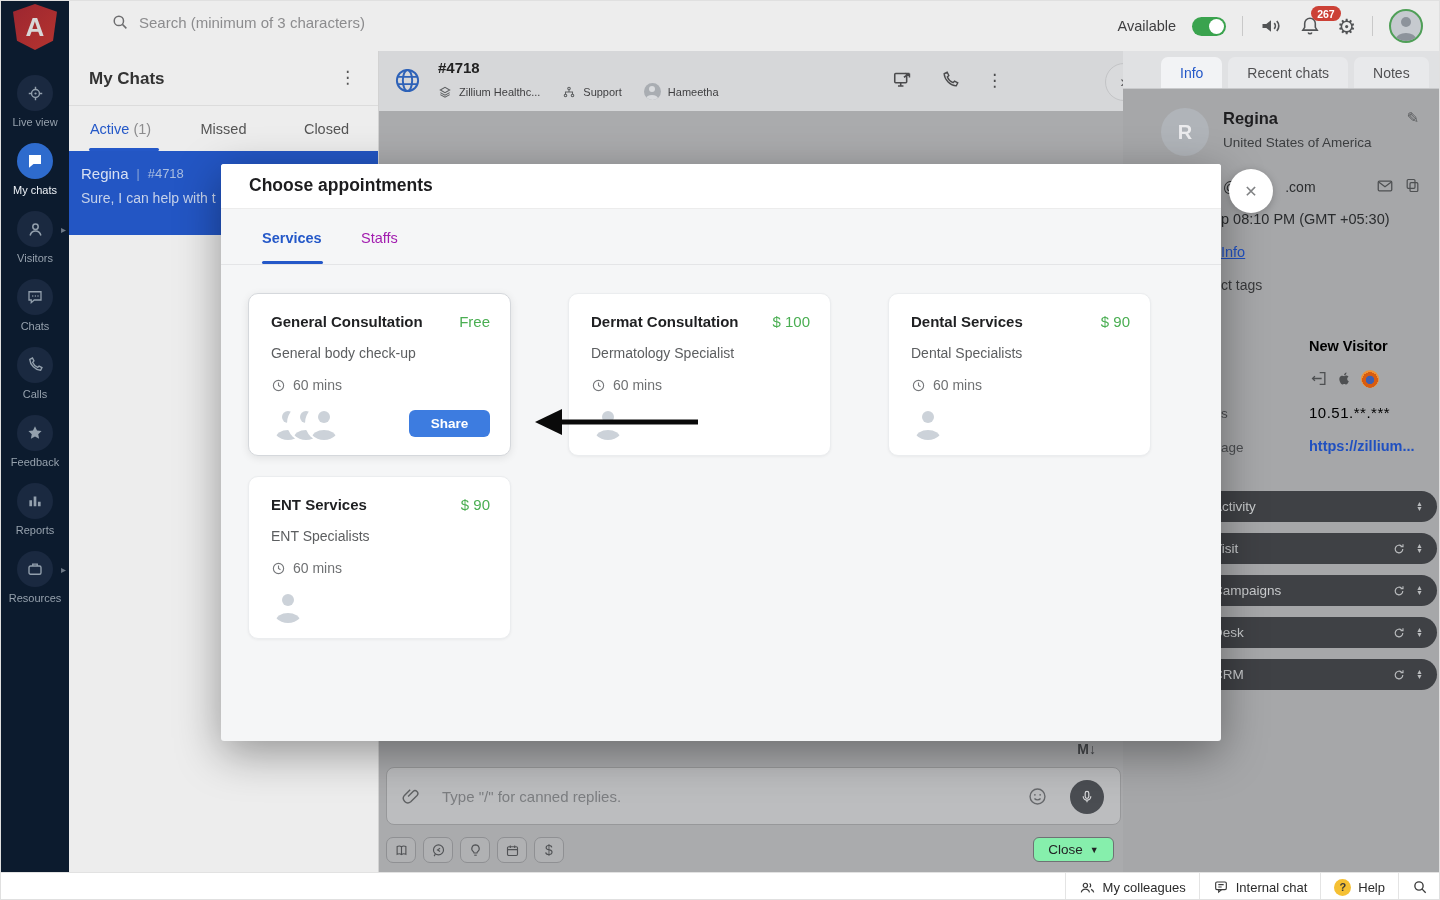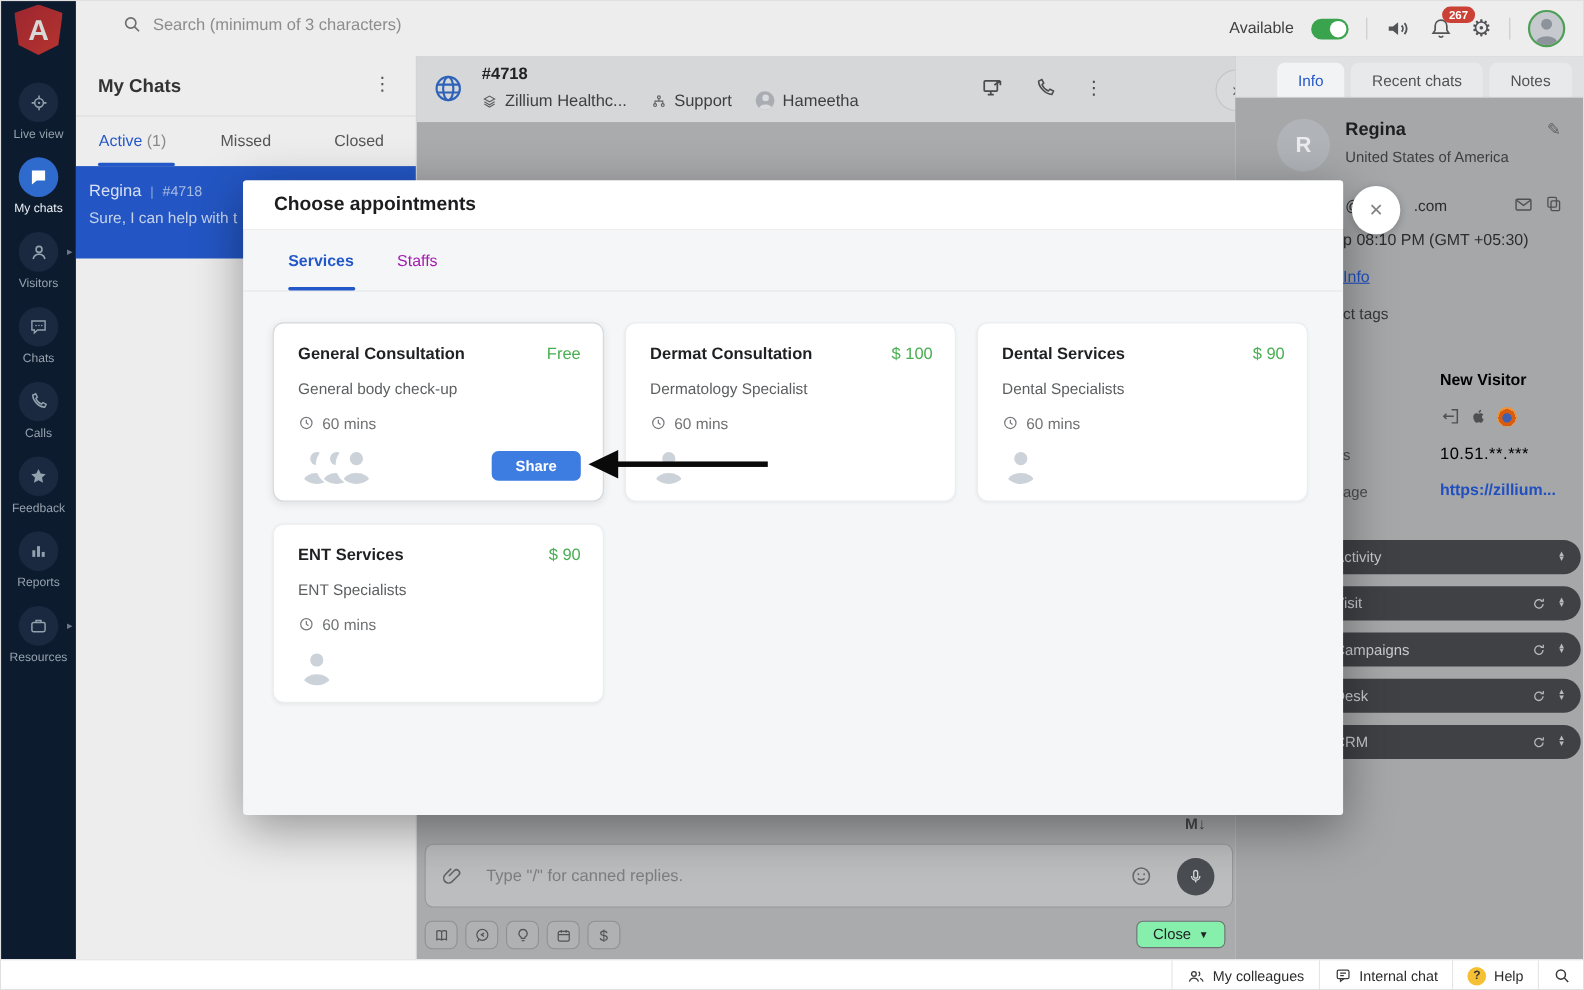--- a/index.html
+++ b/index.html
@@ -55,21 +55,21 @@
   .chat-name { color:#d7e0f2; font-size:15px; }
   .chat-sep { color:#8fa8d8; font-size:12px; }
   .chat-id { color:#a9bde0; font-size:13px; }
   .chat-preview { margin-top:8px; color:#c6d2ea; font-size:14px; white-space:nowrap; overflow:hidden; }
 
   
   .main { position:absolute; left:378px; top:50px; width:744px; height:821px; background:#aaabad; z-index:1; }
   .conv-header { position:absolute; left:0; top:0; width:744px; height:60px; background:#d6d7d9; }
   .conv-globe { position:absolute; left:13px; top:14px; color:#2e62b8; }
   .conv-id { position:absolute; left:59px; top:8px; font-size:15px; font-weight:bold; color:#222; }
-  .conv-meta { position:absolute; left:59px; top:32px; display:flex; align-items:center; gap:7px; font-size:15px; color:#3f3f41; }
+  .conv-meta { position:absolute; left:59px; top:32px; display:flex; align-items:center; gap:7px; font-size:11px; color:#3f3f41; }
   .meta-icon { color:#5e6062; }
   .mini-avatar { width:17px; height:17px; border-radius:50%; background:#a9adb2; position:relative; overflow:hidden; }
   .mini-avatar::before { content:""; position:absolute; left:5.5px; top:3px; width:6px; height:6px; border-radius:50%; background:#d9dbde; }
   .mini-avatar::after { content:""; position:absolute; left:2.5px; bottom:-2px; width:12px; height:7px; border-radius:50% 50% 0 0; background:#d9dbde; }
   .conv-actions { position:absolute; right:120px; top:18px; display:flex; align-items:center; gap:26px; color:#4b4b4d; }
   .conv-kebab { font-size:17px; color:#4b4b4d; cursor:pointer; }
   .collapse-pill { position:absolute; right:-22px; top:12px; width:40px; height:38px; background:#d9dadc; border:1px solid #c3c4c6;
     border-radius:19px 0 0 19px; display:flex; align-items:center; justify-content:center; font-size:17px; color:#58585a; cursor:pointer; z-index:3; }
   .tags-row { position:absolute; left:0; top:60px; width:744px; height:30px; background:#cfd0d2; border-bottom:1px solid #bdbec0;
     display:flex; align-items:center; gap:9px; padding-left:8px; }
@@ -125,28 +125,28 @@
   
   .modal { position:absolute; left:220px; top:163px; width:1000px; height:577px; background:#f5f6f7; border-radius:3px;
     box-shadow:0 12px 45px rgba(0,0,0,.38); z-index:30; }
   .modal-titlebar { position:absolute; left:0; top:0; width:1000px; height:45px; background:#fff; border-radius:3px 3px 0 0; border-bottom:1px solid #ececec; }
   .modal-title { position:absolute; left:28px; top:11px; font-size:17.5px; font-weight:600; color:#1d1d1f; }
   .modal-tabs { position:absolute; left:0; top:45px; width:1000px; height:56px; border-bottom:1px solid #e4e5e7; }
   .m-tab { position:absolute; bottom:0; height:34px; font-size:14.5px; cursor:pointer; }
   .m-tab-services { left:41px; color:#2458c8; font-weight:600; }
   .m-tab-staffs { left:140px; color:#a21caf; }
   .m-underline { position:absolute; left:41px; bottom:0; width:61px; height:3px; background:#2458c8; border-radius:2px; }
-  .card { position:absolute; width:301px; height:163px; background:#fff; border-radius:10px; border:1px solid #ebedef;
+  .card { position:absolute; width:263px; height:163px; background:#fff; border-radius:10px; border:1px solid #ebedef;
     box-shadow:0 1px 3px rgba(0,0,0,.05); }
   .card.highlight { border:1px solid #d5d8dc; box-shadow:0 2px 8px rgba(0,0,0,.09); }
   .card-head { position:absolute; left:22px; right:20px; top:19px; display:flex; justify-content:space-between; }
   .card-title { font-size:15px; font-weight:bold; color:#1f2022; }
   .card-price { font-size:15px; color:#4aae52; }
   .card-desc { position:absolute; left:22px; top:51px; font-size:14px; color:#5c5e60; }
-  .card-duration { position:absolute; left:22px; top:83px; display:flex; align-items:flex-start; gap:7px; font-size:14px; color:#6f7173; }
+  .card-duration { position:absolute; left:22px; top:83px; display:flex; align-items:center; gap:7px; font-size:14px; color:#6f7173; }
   .card-duration .clk { color:#77797c; }
   .card-avatars { position:absolute; left:22px; top:112px; display:flex; }
   .avatar { width:34px; height:34px; border-radius:50%; background:#fff; box-shadow:0 0 0 2px #fff; position:relative; overflow:hidden; }
   .avatar + .avatar { margin-left:-16px; }
   .avatar::before { content:""; position:absolute; left:11px; top:5px; width:12px; height:12px; border-radius:50%; background:#ccd2d9; }
   .avatar::after { content:""; position:absolute; left:5px; bottom:-5px; width:24px; height:15px; border-radius:50% 50% 0 0; background:#ccd2d9; }
   .share-btn { position:absolute; right:20px; top:116px; width:81px; height:27px; background:#3d7ce0; color:#fff;
     border:none; border-radius:6px; font-size:13.5px; font-weight:600; font-family:inherit; cursor:pointer; }
 
   .modal-close { position:absolute; left:1228px; top:168px; width:44px; height:44px; border-radius:50%; background:#fff; border:none;

